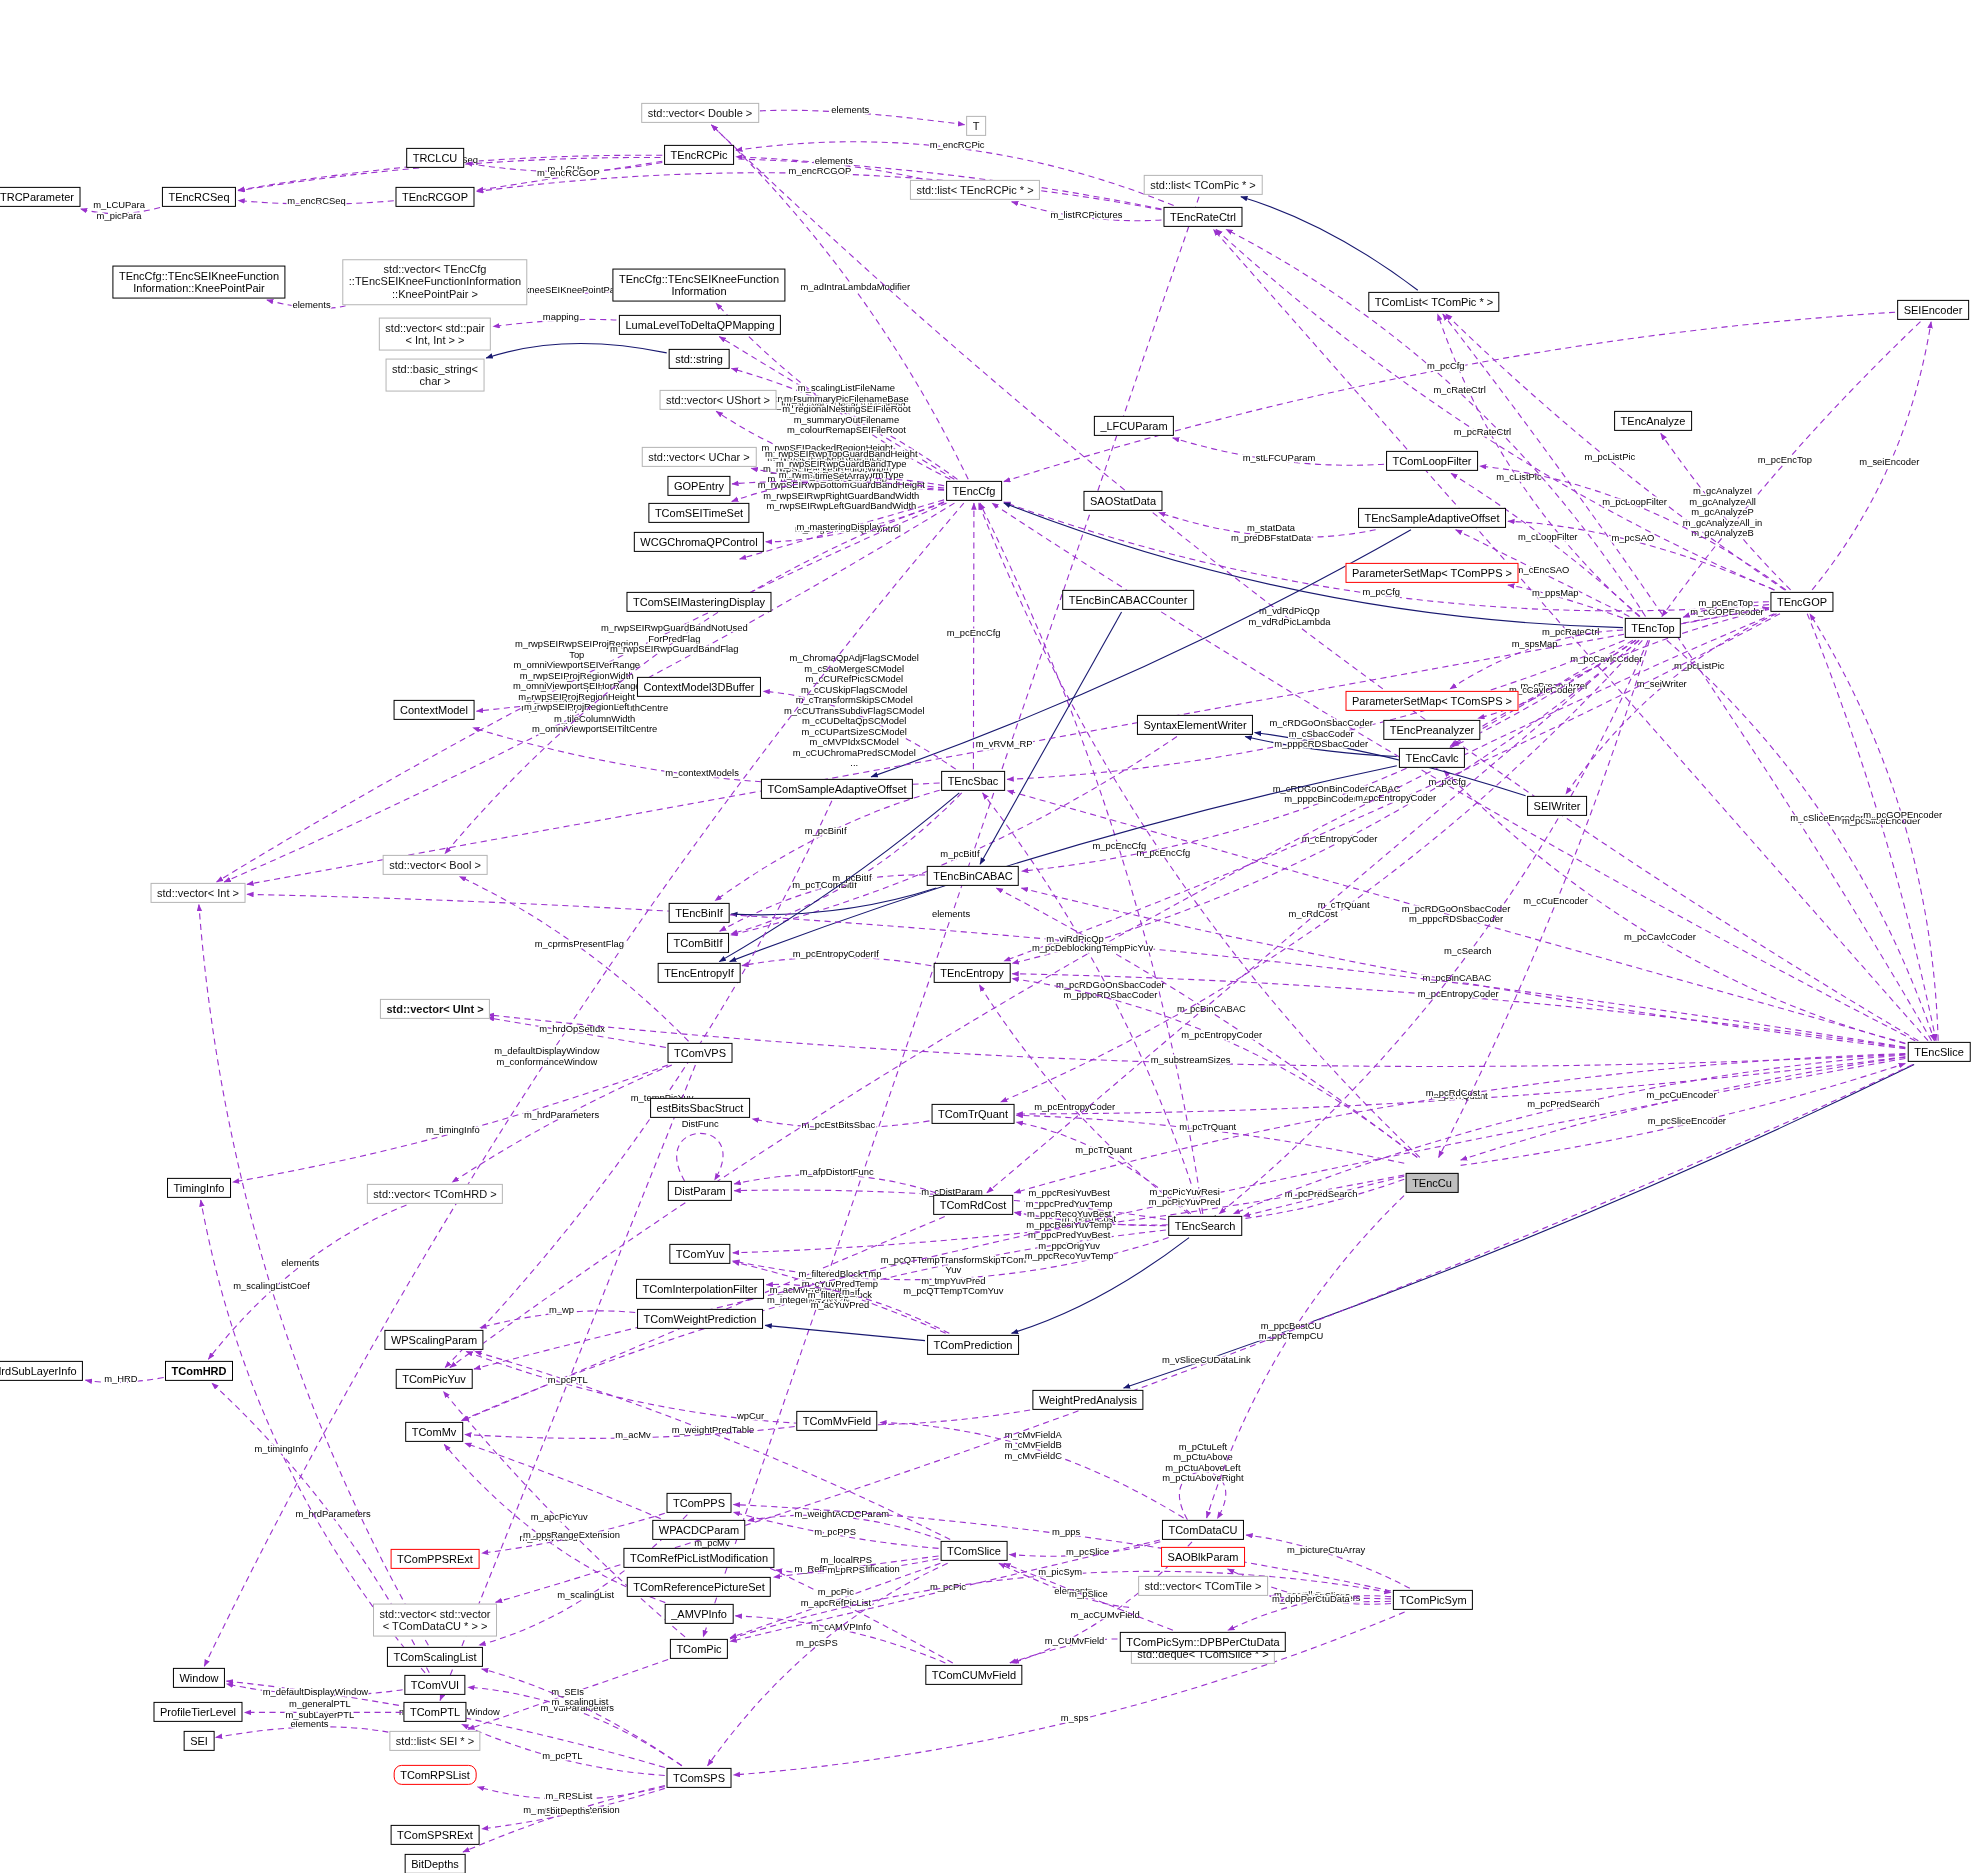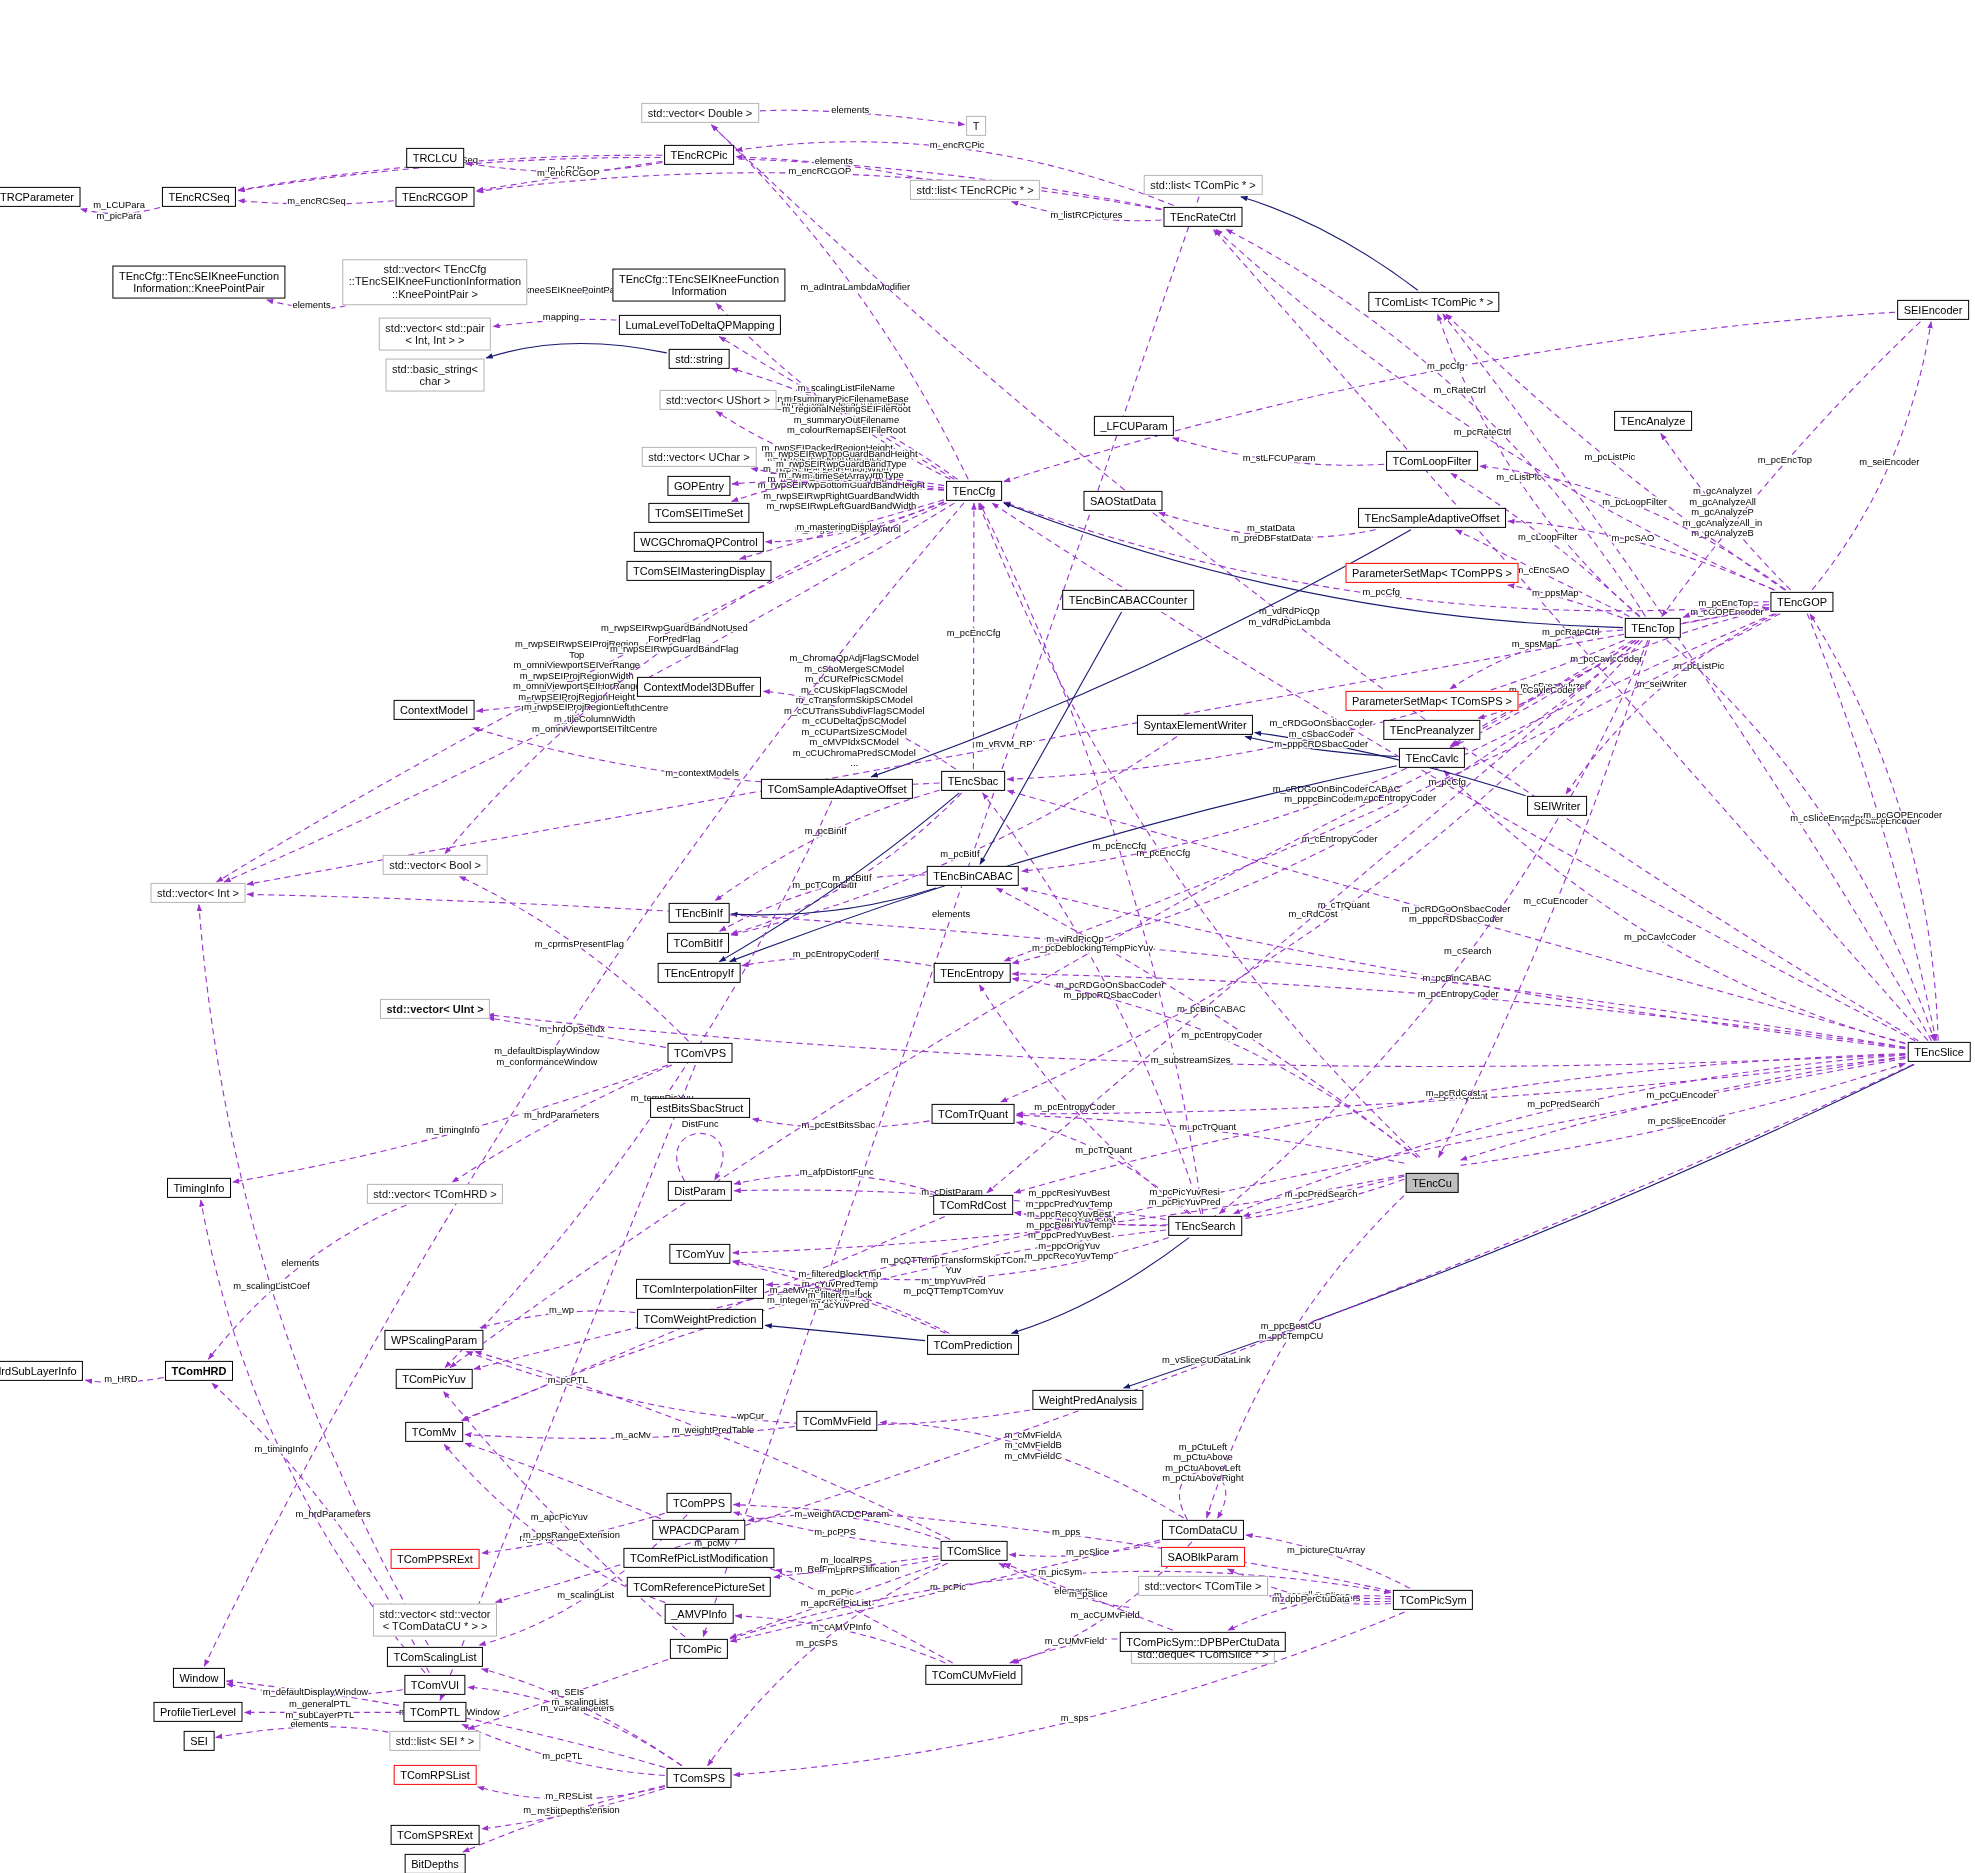--- a/index.html
+++ b/index.html
@@ -752,21 +752,21 @@
     <div class="node " style="left: 1434px; top: 302px;">TComList&lt; TComPic * &gt;</div>
     <div class="node " style="left: 1933px; top: 310px;">SEIEncoder</div>
     <div class="node " style="left: 699px; top: 285px;">TEncCfg::TEncSEIKneeFunction<br>Information</div>
     <div class="node " style="left: 700px; top: 325px;">LumaLevelToDeltaQPMapping</div>
     <div class="node " style="left: 699px; top: 359px;">std::string</div>
     <div class="node t" style="left: 718px; top: 400px; text-align: right;">std::vector&lt; UShort &gt;</div>
     <div class="node t" style="left: 699px; top: 457px;">std::vector&lt; UChar &gt;</div>
     <div class="node " style="left: 699px; top: 486px;">GOPEntry</div>
     <div class="node " style="left: 699px; top: 513px;">TComSEITimeSet</div>
     <div class="node " style="left: 699px; top: 542px;">WCGChromaQPControl</div>
-    <div class="node " style="left: 699px; top: 571px;">TComSEIMasteringDisplay</div>
+    <div class="node " style="left: 699px; top: 602px;">TComSEIMasteringDisplay</div>
     <div class="node " style="left: 974px; top: 491px;">TEncCfg</div>
     <div class="node " style="left: 1653px; top: 421px;">TEncAnalyze</div>
     <div class="node " style="left: 1432px; top: 461px;">TComLoopFilter</div>
     <div class="node " style="left: 1134px; top: 426px;">_LFCUParam</div>
     <div class="node " style="left: 1432px; top: 518px;">TEncSampleAdaptiveOffset</div>
     <div class="node " style="left: 1123px; top: 501px;">SAOStatData</div>
     <div class="node r" style="left: 1432px; top: 573px;">ParameterSetMap&lt; TComPPS &gt;</div>
     <div class="node " style="left: 1128px; top: 600px;">TEncBinCABACCounter</div>
     <div class="node r" style="left: 1432px; top: 701px;">ParameterSetMap&lt; TComSPS &gt;</div>
     <div class="node " style="left: 1432px; top: 730px;">TEncPreanalyzer</div>
@@ -818,21 +818,21 @@
     <div class="node " style="left: 699px; top: 1558px;">TComRefPicListModification</div>
     <div class="node " style="left: 699px; top: 1587px;">TComReferencePictureSet</div>
     <div class="node " style="left: 699px; top: 1614px;">_AMVPInfo</div>
     <div class="node " style="left: 699px; top: 1778px;">TComSPS</div>
     <div class="node r" style="left: 435px; top: 1559px;">TComPPSRExt</div>
     <div class="node t" style="left: 435px; top: 1620px;">std::vector&lt; std::vector<br>&lt; TComDataCU * &gt; &gt;</div>
     <div class="node " style="left: 435px; top: 1657px;">TComScalingList</div>
     <div class="node " style="left: 435px; top: 1685px;">TComVUI</div>
     <div class="node " style="left: 435px; top: 1712px;">TComPTL</div>
     <div class="node t" style="left: 435px; top: 1741px;">std::list&lt; SEI * &gt;</div>
-    <div class="node r" style="left: 435px; top: 1775px;">TComRPSList</div>
+    <div class="node r" style="left: 435px; top: 1775px; border-radius: 8px;">TComRPSList</div>
     <div class="node " style="left: 435px; top: 1835px;">TComSPSRExt</div>
     <div class="node " style="left: 435px; top: 1864px;">BitDepths</div>
     <div class="node " style="left: 199px; top: 1678px;">Window</div>
     <div class="node " style="left: 198px; top: 1712px;">ProfileTierLevel</div>
     <div class="node " style="left: 199px; top: 1741px;">SEI</div>
     <div class="node " style="left: 199px; top: 1188px;">TimingInfo</div>
     <div class="node " style="left: 199px; top: 1371px; font-weight: bold;">TComHRD</div>
     <div class="node " style="left: 35px; top: 1371px;">HrdSubLayerInfo</div>
     <div class="node t" style="left: 435px; top: 1194px;">std::vector&lt; TComHRD &gt;</div>
   </div>

